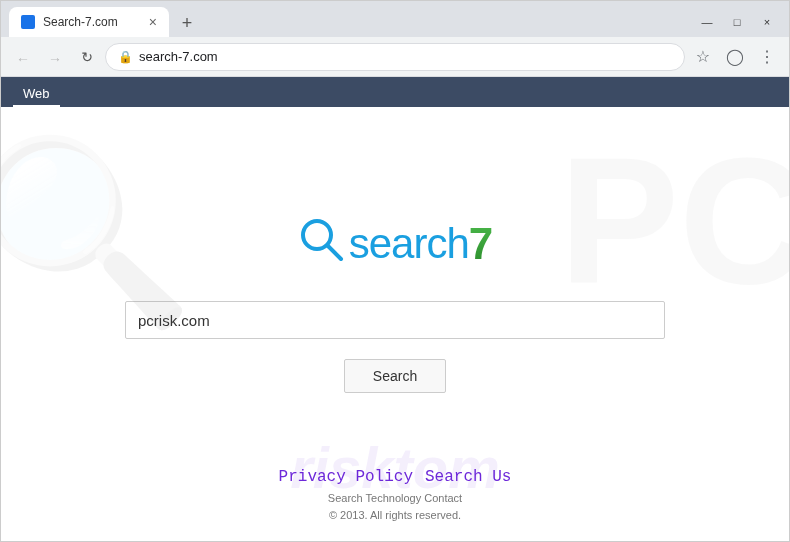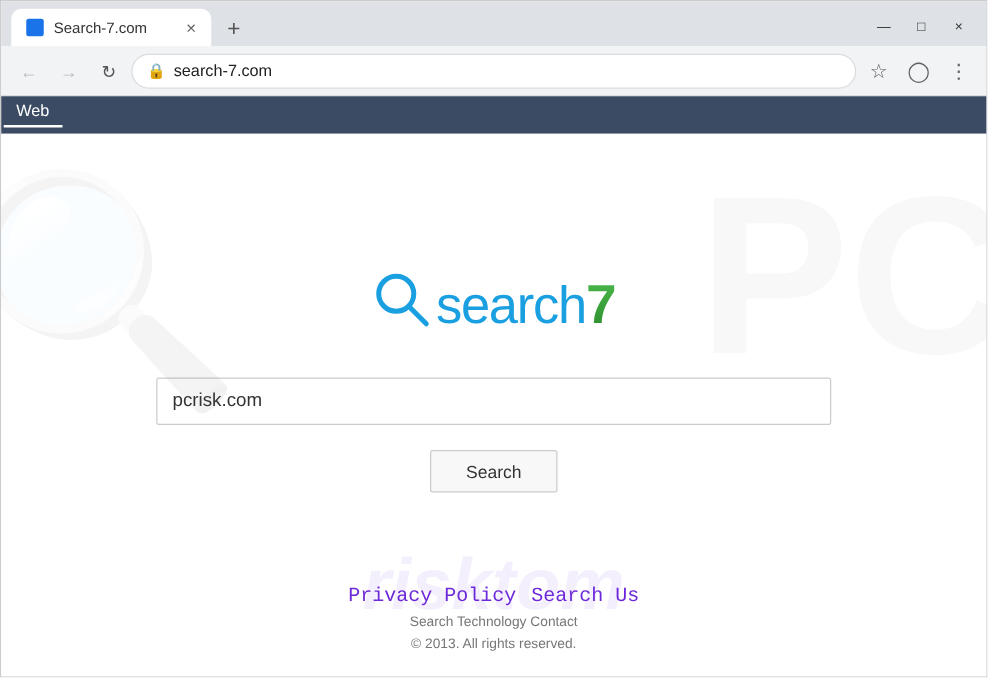--- a/index.html
+++ b/index.html
@@ -101,22 +101,22 @@
       border-radius: 50%;
       display: flex; align-items: center; justify-content: center;
       cursor: pointer; font-size: 16px; color: #5f6368;
     }
 
     
     .web-nav-bar {
       background: #3c4b64;
       height: 30px;
       display: flex;
-      align-items: flex-start;
-      padding: 0 2px;
+      align-items: flex-end;
+      padding: 0 12px;
     }
     .web-nav-item {
       color: #fff;
       font-size: 13px;
       font-weight: 500;
       padding: 4px 10px;
       cursor: pointer;
       border-bottom: 2px solid #fff;
     }
 

